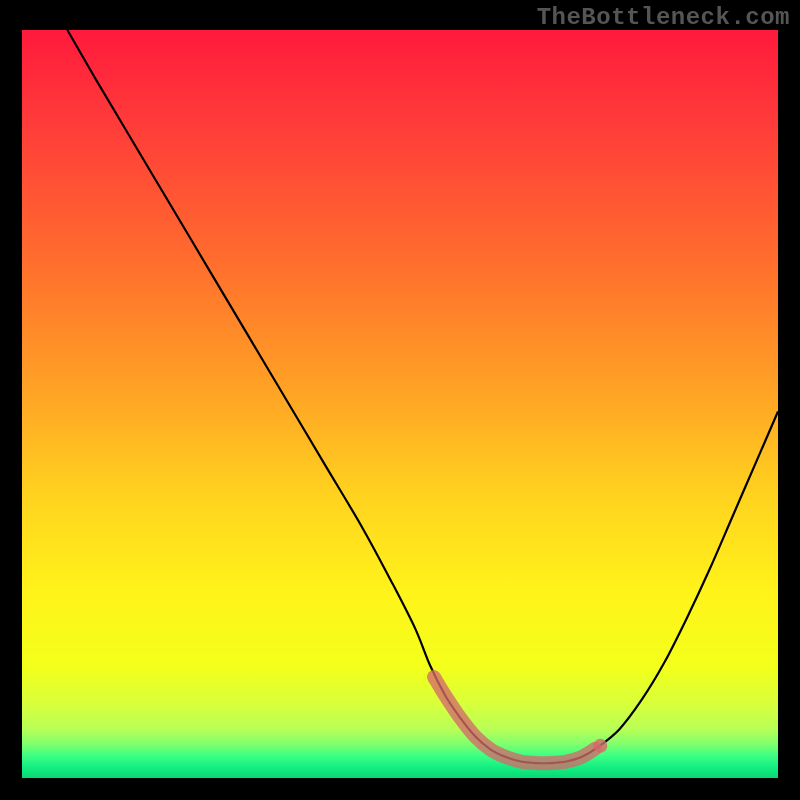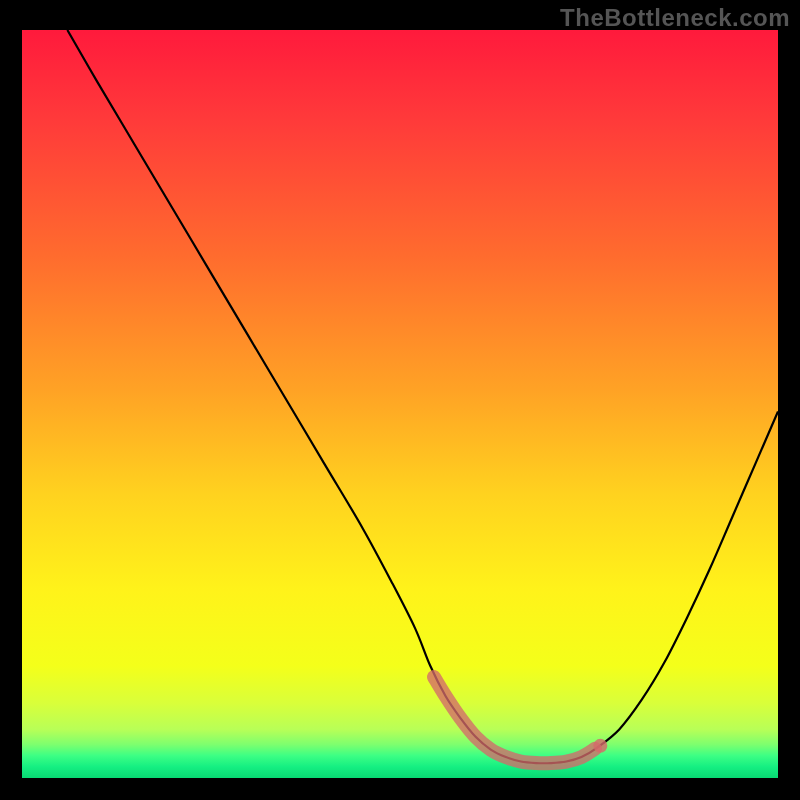--- a/index.html
+++ b/index.html
@@ -19,20 +19,21 @@
   }
   .watermark {
     position: absolute;
     top: 4px;
     right: 10px;
     color: #555;
     font-size: 24px;
     font-weight: 600;
     letter-spacing: 0.5px;
     z-index: 5;
+    font-family: Liberation Mono, monospace;
   }
   .plot {
     position: absolute;
     left: 22px;
     top: 30px;
     width: 756px;
     height: 748px;
     overflow: hidden;
   }
   .plot svg {

